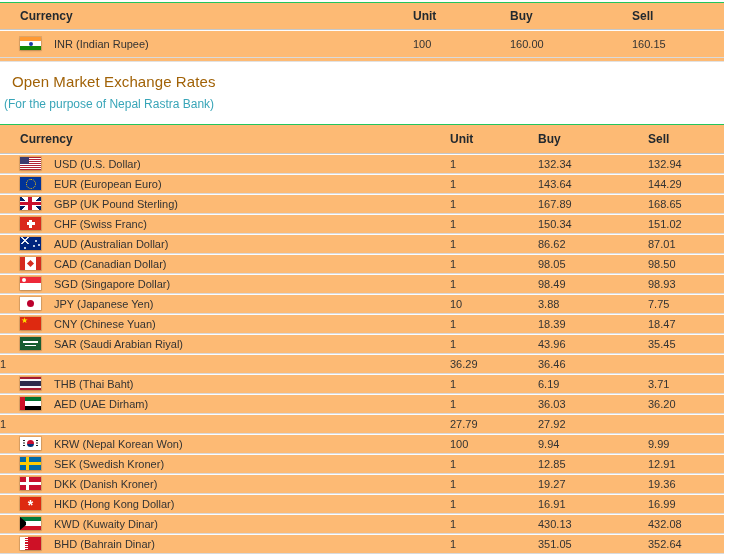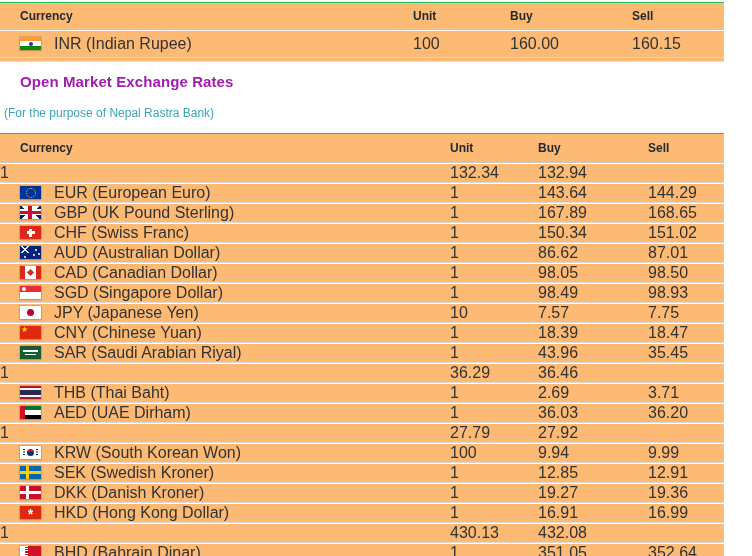--- a/index.html
+++ b/index.html
@@ -11,26 +11,26 @@
   }
   .rate-table{background:#fdba74;border-top:1px solid #22c55e;width:724px}
   .thead,.tr{display:grid;align-items:center}
   .t1 .thead,.t1 .tr{grid-template-columns:413px 97px 122px auto}
   .t2 .thead,.t2 .tr{grid-template-columns:450px 88px 110px auto}
   .thead{height:27px;border-bottom:1px solid #c4c7c9;font-weight:bold;font-size:12px;color:#22292f}
   .t1{margin-top:2px;padding-bottom:3px;border-bottom:1px solid #e2e2e2}
   .t1 .tr{height:28px}
   .t2 .thead{height:29px}
   .t2 .tr{height:20px}
-  .tr{font-size:16px;border-bottom:1px solid #dadada;box-shadow:inset 0 1px 0 #fdfdfd;color:#333}
+  .tr{font-size:11px;border-bottom:1px solid #dadada;box-shadow:inset 0 1px 0 #fdfdfd;color:#333}
   .cell-cur{display:flex;align-items:center;gap:13px;padding-left:20px}
   .thead .cell-cur{padding-left:20px}
   .num{text-align:left}
-  .heading{margin:11px 0 0 20px;font-size:15px;font-weight:700;color:#a21caf;letter-spacing:.1px}
-  .subheading{margin:16px 0 0 4px;font-size:12px;color:#38a5b8}
+  .heading{margin:11px 0 0 12px;font-size:15px;font-weight:400;color:#a16207;letter-spacing:.1px}
+  .subheading{margin:7px 0 0 4px;font-size:12px;color:#38a5b8}
   .t2{margin-top:13px}
 
   
   .flag{width:21px;height:13px;position:relative;flex:none;overflow:hidden;
         box-shadow:0 0 0 1px rgba(0,0,0,.10),0 1px 2px rgba(0,0,0,.18);background:#fff}
   .f-inr{background:linear-gradient(to bottom,#ff9933 0 4.3px,#fff 4.3px 8.6px,#138808 8.6px)}
   .f-inr::after{content:"";position:absolute;left:8.5px;top:4.5px;width:4px;height:4px;border-radius:50%;background:#1a3aa8}
   .f-usd{background:repeating-linear-gradient(to bottom,#b22234 0 1px,#fff 1px 2px)}
   .f-usd::before{content:"";position:absolute;left:0;top:0;width:9px;height:7px;background:#3c3b6e}
   .f-eur{background:#039}
@@ -121,20 +121,24 @@
 <div class="rate-table t2">
   <div class="thead">
     <div class="cell-cur">Currency</div>
     <div class="num">Unit</div>
     <div class="num">Buy</div>
     <div class="num">Sell</div>
   </div>
   <div>
 
   <div class="tr">
+        <div class="cell-cur">
+          <span class="flag f-usd"></span>
+          <span>USD (U.S. Dollar)</span>
+        </div>
         <div class="num">1</div>
         <div class="num">132.34</div>
         <div class="num">132.94</div>
       </div>
       <div class="tr">
         <div class="cell-cur">
           <span class="flag f-eur"></span>
           <span>EUR (European Euro)</span>
         </div>
         <div class="num">1</div>
@@ -185,21 +189,21 @@
         <div class="num">1</div>
         <div class="num">98.49</div>
         <div class="num">98.93</div>
       </div>
       <div class="tr">
         <div class="cell-cur">
           <span class="flag f-jpy"></span>
           <span>JPY (Japanese Yen)</span>
         </div>
         <div class="num">10</div>
-        <div class="num">7.57</div>
+        <div class="num">3.88</div>
         <div class="num">7.75</div>
       </div>
       <div class="tr">
         <div class="cell-cur">
           <span class="flag f-cny"></span>
           <span>CNY (Chinese Yuan)</span>
         </div>
         <div class="num">1</div>
         <div class="num">18.39</div>
         <div class="num">18.47</div>
@@ -217,41 +221,41 @@
         <div class="num">1</div>
         <div class="num">36.29</div>
         <div class="num">36.46</div>
       </div>
       <div class="tr">
         <div class="cell-cur">
           <span class="flag f-thb"></span>
           <span>THB (Thai Baht)</span>
         </div>
         <div class="num">1</div>
-        <div class="num">2.69</div>
+        <div class="num">6.19</div>
         <div class="num">3.71</div>
       </div>
       <div class="tr">
         <div class="cell-cur">
           <span class="flag f-aed"></span>
           <span>AED (UAE Dirham)</span>
         </div>
         <div class="num">1</div>
         <div class="num">36.03</div>
         <div class="num">36.20</div>
       </div>
       <div class="tr">
         <div class="num">1</div>
         <div class="num">27.79</div>
         <div class="num">27.92</div>
       </div>
       <div class="tr">
         <div class="cell-cur">
           <span class="flag f-krw"></span>
-          <span>KRW (South Korean Won)</span>
+          <span>KRW (Nepal Korean Won)</span>
         </div>
         <div class="num">100</div>
         <div class="num">9.94</div>
         <div class="num">9.99</div>
       </div>
       <div class="tr">
         <div class="cell-cur">
           <span class="flag f-sek"></span>
           <span>SEK (Swedish Kroner)</span>
         </div>
@@ -271,20 +275,24 @@
       <div class="tr">
         <div class="cell-cur">
           <span class="flag f-hkd"></span>
           <span>HKD (Hong Kong Dollar)</span>
         </div>
         <div class="num">1</div>
         <div class="num">16.91</div>
         <div class="num">16.99</div>
       </div>
       <div class="tr">
+        <div class="cell-cur">
+          <span class="flag f-kwd"></span>
+          <span>KWD (Kuwaity Dinar)</span>
+        </div>
         <div class="num">1</div>
         <div class="num">430.13</div>
         <div class="num">432.08</div>
       </div>
       <div class="tr">
         <div class="cell-cur">
           <span class="flag f-bhd"></span>
           <span>BHD (Bahrain Dinar)</span>
         </div>
         <div class="num">1</div>

